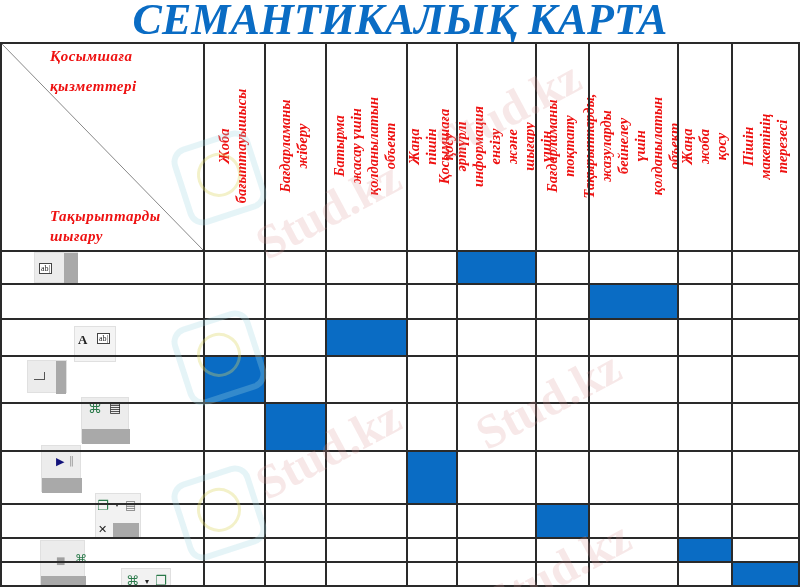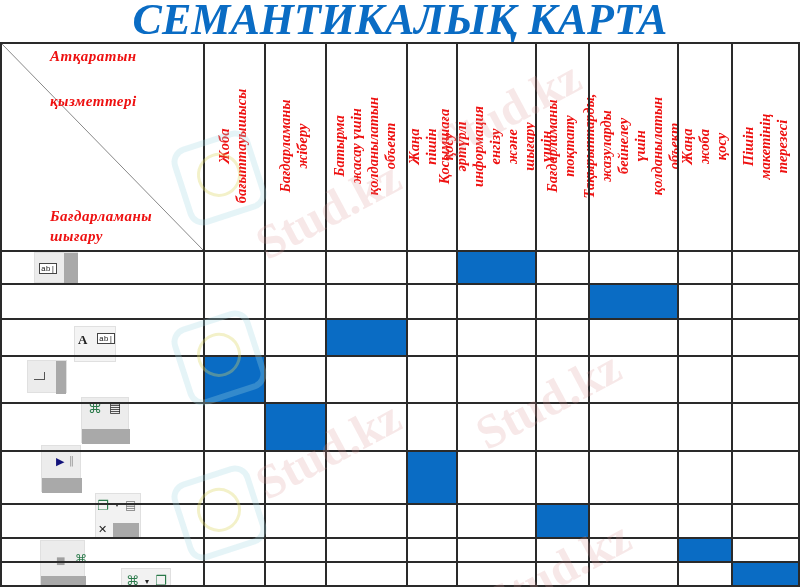--- a/index.html
+++ b/index.html
@@ -16,41 +16,41 @@
                  font-size:15px; font-family:"Liberation Serif", serif; letter-spacing:0.5px; }
   .diag { position:absolute; left:0; top:0; width:203px; height:208px; }
   .col-head { position:absolute; top:0; height:208px; display:flex; align-items:center; justify-content:center; }
   .col-head .rot { transform:rotate(-90deg); white-space:pre-line; text-align:center;
                    color:#ee1111; font-style:italic; font-weight:bold; font-size:14.5px;
                    line-height:17px; font-family:"Liberation Serif", serif; width:200px; }
   .icon-box { position:absolute; background:#ececec; border:1px solid #e0e0e0; box-sizing:border-box; }
   .icon-box .bar { position:absolute; background:#a9a9a9; }
   .glyph { position:absolute; font-family:"DejaVu Sans", sans-serif; color:#222; }
   .ab { position:absolute; border:1px solid #444; font-size:8px; line-height:9px; padding:0 1px;
-        font-family:Liberation Mono, monospace; background:#fff; color:#222; }
+        font-family:Liberation Serif, serif; background:#fff; color:#222; }
   .watermark { position:absolute; color:rgba(220,150,150,0.22); font-family:"Liberation Serif", serif;
                font-weight:bold; font-size:48px; transform:rotate(-28deg); white-space:nowrap; pointer-events:none; }
   .logo { position:absolute; width:70px; height:70px; border:6px solid rgba(160,215,225,0.28);
           border-radius:16px; transform:rotate(-18deg); pointer-events:none; }
   .logo::after { content:""; position:absolute; left:14px; top:10px; width:38px; height:38px; border-radius:50%;
                  border:3px solid rgba(220,215,100,0.35); }
 </style>
 </head>
 <body>
 
 <div class="title" style="color:#0a6cc4;">СЕМАНТИКАЛЫҚ КАРТА</div>
 
 <div class="grid" id="grid">
 
   <svg class="diag" viewBox="0 0 203 208" preserveAspectRatio="none">
     <line x1="2" y1="2" x2="203" y2="208" stroke="#888" stroke-width="1"></line>
   </svg>
-  <div class="corner-text" style="left:50px; top:6px;">Атқаратын</div>
-  <div class="corner-text" style="left:50px; top:51px;">қызметтері</div>
-  <div class="corner-text" style="left:50px; top:166px;">Бағдарламаны</div>
+  <div class="corner-text" style="left:50px; top:6px;">Қосымшаға</div>
+  <div class="corner-text" style="left:50px; top:36px;">қызметтері</div>
+  <div class="corner-text" style="left:50px; top:166px;">Тақырыптарды</div>
   <div class="corner-text" style="left:50px; top:186px;">шығару</div>
 
   <div class="col-head" style="left:203px; width:61px;">
       <div class="rot">Жоба бағыттауышысы</div>
     </div>
   <div class="col-head" style="left:264px; width:61px;">
       <div class="rot">Бағдарламаны  жіберу</div>
     </div>
   <div class="col-head" style="left:325px; width:81px;">
       <div class="rot">Батырма жасау үшін

